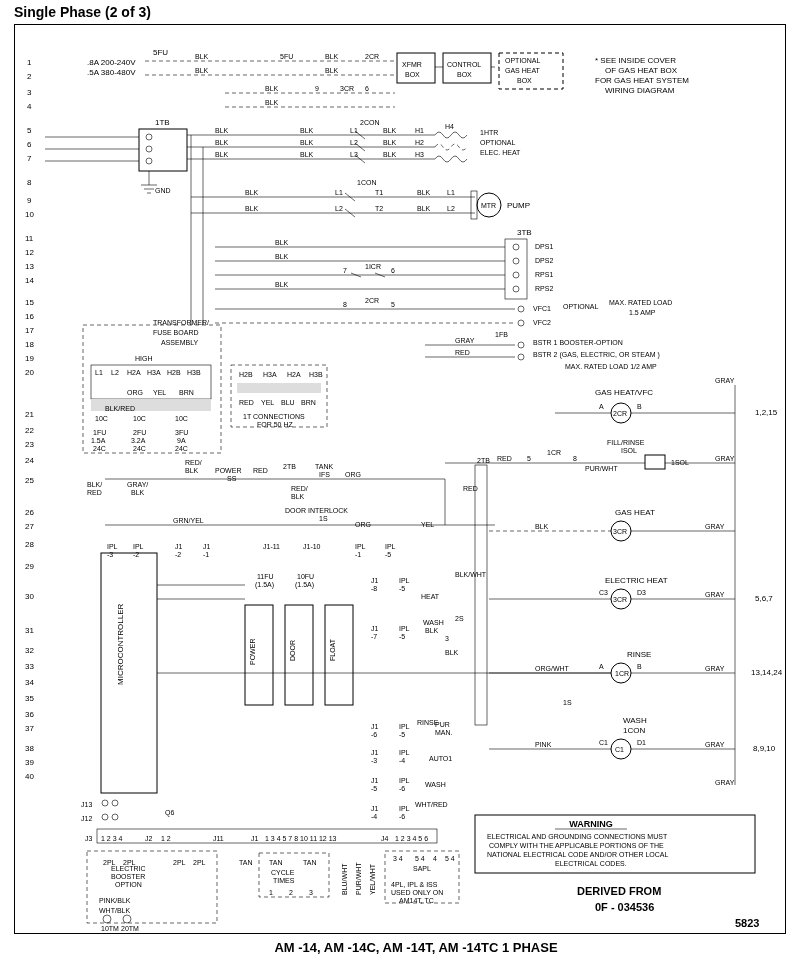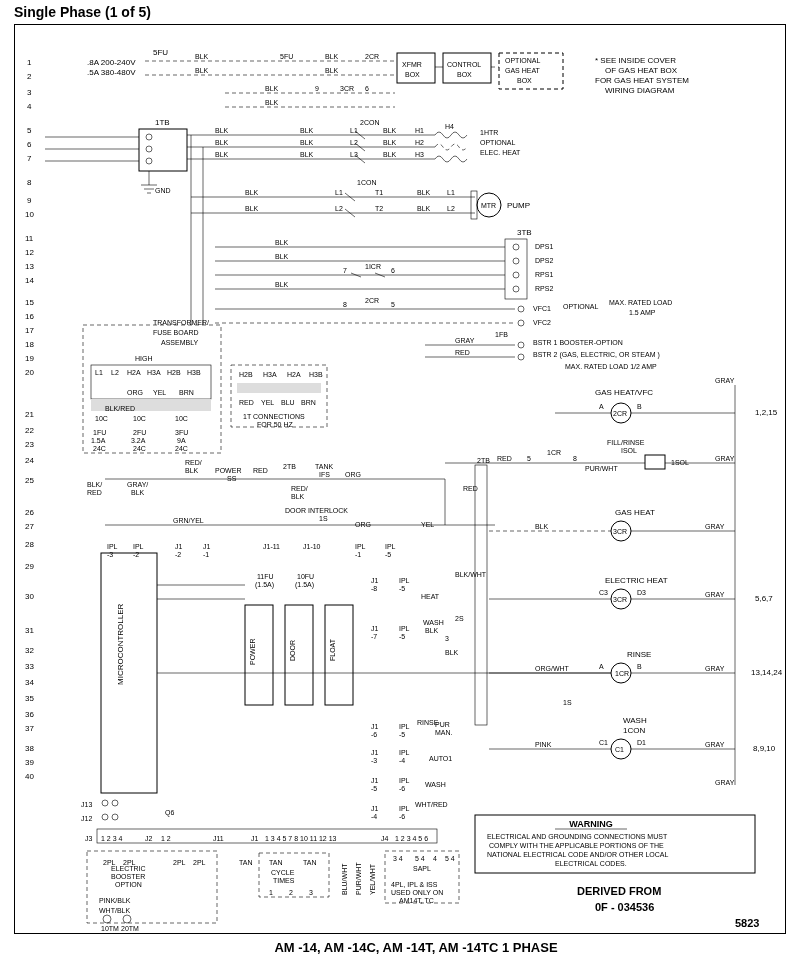--- a/index.html
+++ b/index.html
@@ -15,21 +15,21 @@
 .t11{font-size:11px}
 .b{font-weight:bold}
 .dash{stroke-dasharray:4,3}
 .thin{stroke:#000;stroke-width:0.6;fill:none}
 .box{stroke:#000;stroke-width:1;fill:#fff}
 .gray{fill:#ddd}
 </style>
 </head>
 <body>
 <div class="page">
-<div class="title">Single Phase (1 of 5)</div>
+<div class="title">Single Phase (2 of 3)</div>
 <div class="outer">
 
 <svg width="772" height="910" viewBox="0 0 772 910">
 
 <g>
   <text class="t8" x="12" y="40">1</text>
           <text class="t8" x="12" y="54">2</text>
   <text class="t8" x="12" y="70">3</text>
           <text class="t8" x="12" y="84">4</text>
   <text class="t8" x="12" y="108">5</text>

